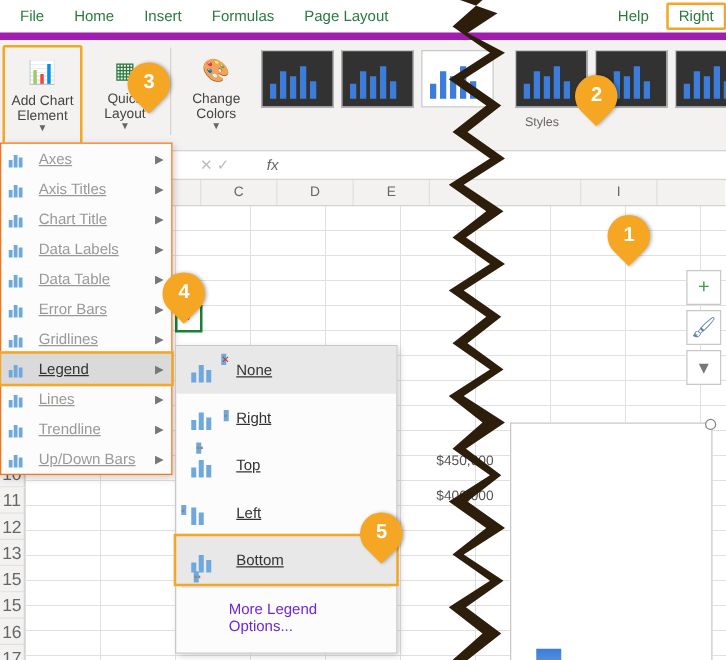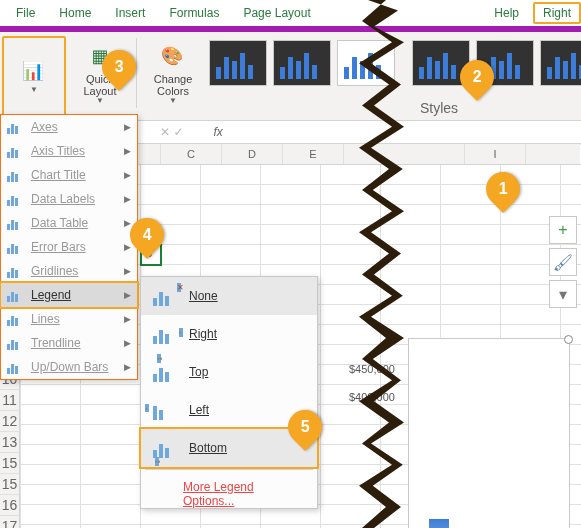--- a/index.html
+++ b/index.html
@@ -18,21 +18,21 @@
 .style-thumb{width:56px;height:44px;background:#323232;border:1px solid #c8c8c8;position:relative}
 .style-thumb.light{background:#fff}
 .style-thumb .bars{position:absolute;bottom:6px;left:6px;display:flex;gap:3px;align-items:flex-end}
 .style-thumb .bars span{width:5px;background:#3b7dd8}
 .style-thumb.light .bars span{background:#3b7dd8}
 .style-thumb .bars span:nth-child(1){height:12px}
 .style-thumb .bars span:nth-child(2){height:22px}
 .style-thumb .bars span:nth-child(3){height:18px}
 .style-thumb .bars span:nth-child(4){height:26px}
 .style-thumb .bars span:nth-child(5){height:14px}
-.group-label{position:absolute;bottom:4px;font-size:14px;color:#666}
+.group-label{position:absolute;bottom:16px;font-size:10px;color:#666}
 .fx-bar{display:flex;align-items:center;height:22px;border-bottom:1px solid #d4d4d4;padding-left:160px;color:#666}
 .fx-bar .lab{font-style:italic;margin-right:6px}
 .sheet{position:relative;height:392px}
 .col-heads{display:flex;position:absolute;top:0;left:20px;width:560px;height:20px;background:#f3f2f1;border-bottom:1px solid #d4d4d4}
 .col-heads div{width:60px;text-align:center;line-height:20px;border-right:1px solid #e0e0e0;font-size:11px;color:#666}
 .row-heads{position:absolute;top:20px;left:0;width:20px}
 .row-heads div{height:20px;text-align:center;line-height:20px;font-size:14px;color:#666;border-bottom:1px solid #e0e0e0;border-right:1px solid #d4d4d4;background:#f3f2f1}
 .grid-lines{position:absolute;top:0;left:20px;right:0;bottom:0;background-image:linear-gradient(#e0e0e0 1px,transparent 1px),linear-gradient(90deg,#e0e0e0 1px,transparent 1px);background-size:60px 20px;background-position:0 20px}
 
 .menu1{position:absolute;top:114px;left:0;width:136px;background:#fcfcfc;border:1px solid #f97316;box-shadow:2px 2px 6px rgba(0,0,0,.2);z-index:20}
@@ -43,21 +43,21 @@
 .menu1 .mi .ic{width:16px;height:14px;display:inline-flex;align-items:flex-end;gap:1px}
 .menu1 .mi .ic span{width:3px;background:#6fa8dc}
 .menu1 .mi .ic span:nth-child(1){height:6px}
 .menu1 .mi .ic span:nth-child(2){height:10px}
 .menu1 .mi .ic span:nth-child(3){height:8px}
 .menu2{position:absolute;top:276px;left:140px;width:176px;background:#fcfcfc;border:1px solid #c8c8c8;box-shadow:2px 2px 6px rgba(0,0,0,.2);z-index:21}
 .menu2 .mi2{display:flex;align-items:center;height:38px;padding:0 12px;gap:14px;color:#333}
 .menu2 .mi2.hover{background:#e8e8e8}
 .menu2 .mi2.hl{border:2px solid #f5a623;margin:-2px}
 .menu2 .sep{height:1px;background:#d4d4d4;margin:2px 4px}
-.menu2 .more{padding:8px 12px 0 42px;color:#ef4444;text-decoration:underline}
+.menu2 .more{padding:8px 12px 14px 42px;color:#6d28d9;}
 .menu2 .ic2{width:22px;height:20px;display:inline-flex;align-items:flex-end;gap:2px;position:relative}
 .menu2 .ic2 span{width:4px;background:#6fa8dc}
 .menu2 .ic2 span:nth-child(1){height:8px}
 .menu2 .ic2 span:nth-child(2){height:14px}
 .menu2 .ic2 span:nth-child(3){height:10px}
 .menu2 .ic2 .lg{position:absolute;font-size:8px;color:#888}
 
 .chart-box{position:absolute;top:194px;left:408px;width:160px;height:260px;background:#fff;border:1px solid #c8c8c8;z-index:3}
 .chart-box .handle{position:absolute;width:7px;height:7px;background:#fff;border:1px solid #888;border-radius:50%}
 .chart-box .h-tr{top:-4px;right:-4px}
@@ -91,20 +91,21 @@
   <div class="rtab">Formulas</div>
   <div class="rtab">Page Layout</div>
   <div style="flex:1"></div>
   <div class="rtab">Help</div>
   <div class="rtab hl">Right</div>
 </div>
 
 <div class="ribbon-body">
   <div class="big-btn hl">
     <div class="ico">📊</div>
+    <div class="cap">Add Chart Element</div>
     <div class="drop-caret">▼</div>
   </div>
   <div class="big-btn">
     <div class="ico">▦</div>
     <div class="cap">Quick Layout</div>
     <div class="drop-caret">▼</div>
   </div>
   <div style="width:1px;height:70px;background:#d4d4d4;margin:6px 4px"></div>
   <div class="big-btn">
     <div class="ico">🎨</div>

